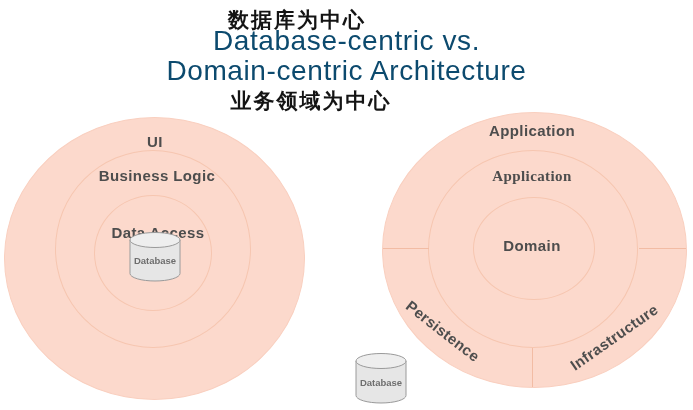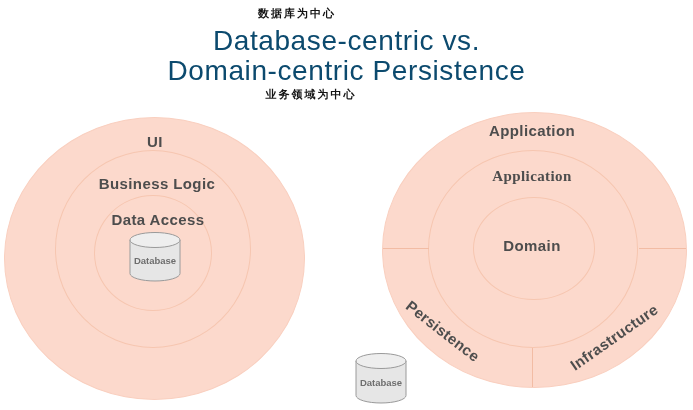--- a/index.html
+++ b/index.html
@@ -2,21 +2,21 @@
 <html><head>
 <meta charset="utf-8">
 <style>
   html,body { margin:0; padding:0; background:#ffffff; }
   .stage {
     position:relative; width:693px; height:410px; background:#ffffff;
     font-family:"Liberation Sans", sans-serif; overflow:hidden;
   }
   .cn-label {
     position:absolute; transform:translateX(-50%);
-    font-size:11px; font-weight:600; color:#141414;
+    font-size:21px; font-weight:600; color:#141414;
     letter-spacing:2px; white-space:nowrap;
   }
   .main-title {
     position:absolute; top:26px; left:0; width:100%;
     text-align:center; font-size:28px; line-height:30px;
     font-weight:300; color:#0c4a6e; letter-spacing:0.6px;
   }
   .ellipse {
     position:absolute; border-radius:50%;
     background:#fcd9cc; border:1px solid #f6c6b0; box-sizing:border-box;
@@ -38,33 +38,33 @@
 </style>
 </head>
 <body>
 
 <div class="stage">
 
   <div class="cn-label" style="left:297px; top:6px;">数据库为中心</div>
 
   <div class="main-title">
     <div>Database-centric vs.</div>
-    <div>Domain-centric Persistence</div>
+    <div>Domain-centric Architecture</div>
   </div>
 
   <div class="cn-label" style="left:311px; top:87px;text-align:right;">业务领域为中心</div>
 
   <div>
     <div class="ellipse outer" style="left:4px;  top:117px; width:301px; height:283px;"></div>
     <div class="ellipse" style="left:55px; top:150px; width:196px; height:198px;"></div>
     <div class="ellipse" style="left:94px; top:195px; width:118px; height:116px;"></div>
 
     <div class="ring-label" style="left:155px; top:141px;">UI</div>
-    <div class="ring-label" style="left:157px; top:175px;margin-top:8px;">Business Logic</div>
-    <div class="ring-label" style="left:158px; top:219px;">Data Access</div>
+    <div class="ring-label" style="left:157px; top:175px;">Business Logic</div>
+    <div class="ring-label" style="left:158px; top:232px;">Data Access</div>
 
     <svg class="cyl" style="left:128px; top:231px;" width="54" height="52" viewBox="0 0 54 52">
       <path d="M2 9 v33.5 a25 7.5 0 0 0 50 0 V9" fill="#e6e6e6" stroke="#9a9a9a" stroke-width="1"></path>
       <ellipse cx="27" cy="9" rx="25" ry="7.5" fill="#eeeeee" stroke="#9a9a9a" stroke-width="1"></ellipse>
       <text x="27" y="33" text-anchor="middle">Database</text>
     </svg>
   </div>
 
   <div>
     <div class="ellipse outer" style="left:382px; top:112px; width:305px; height:276px;"></div>

